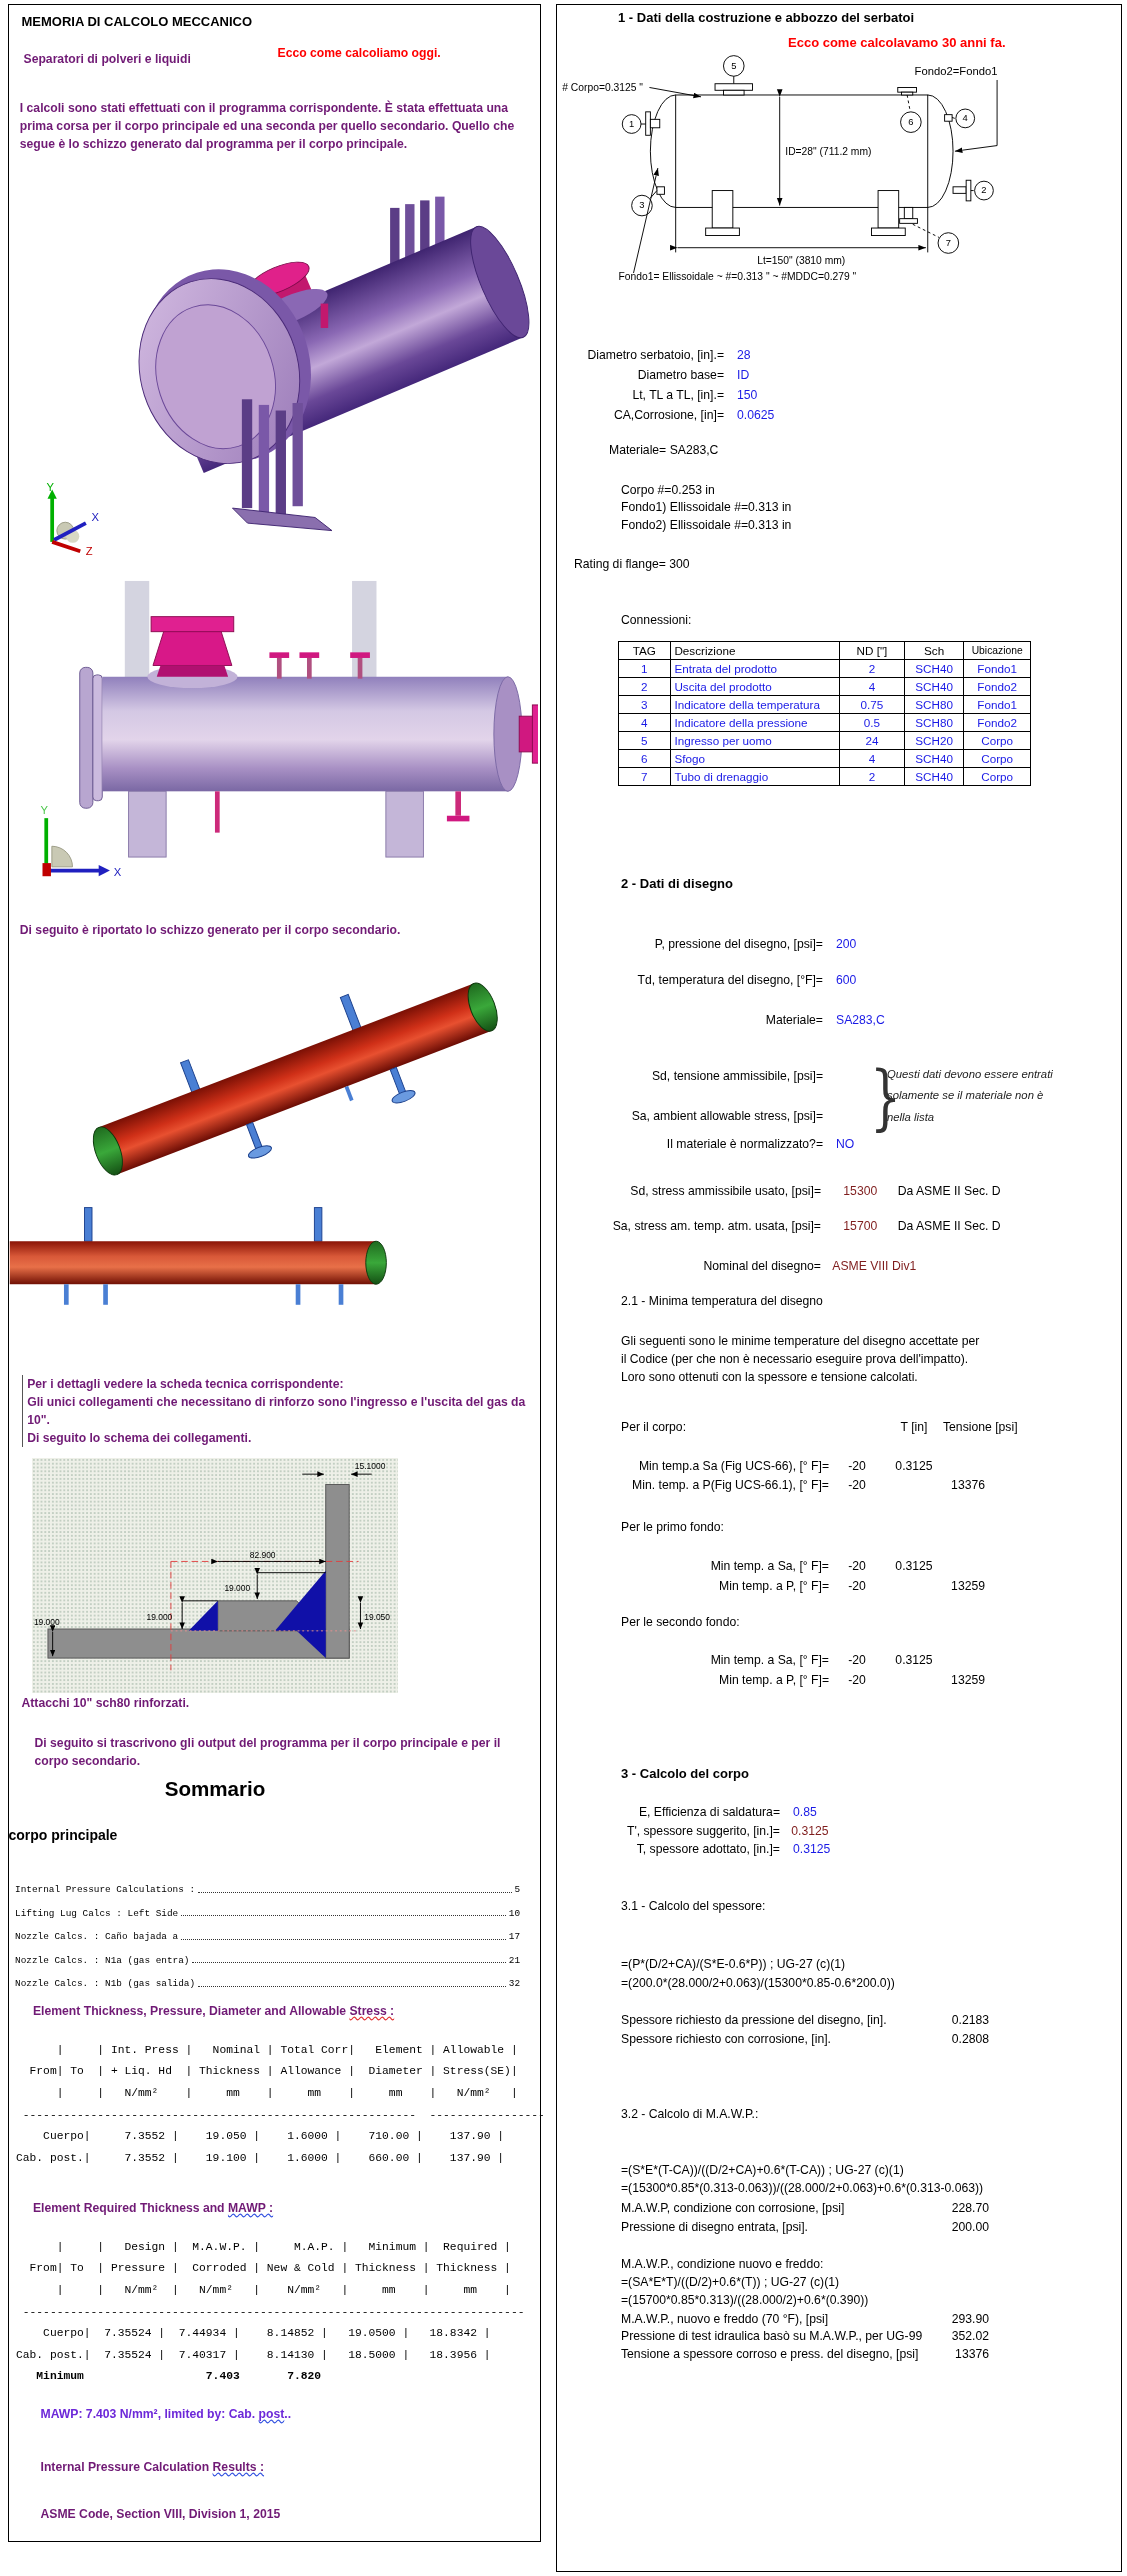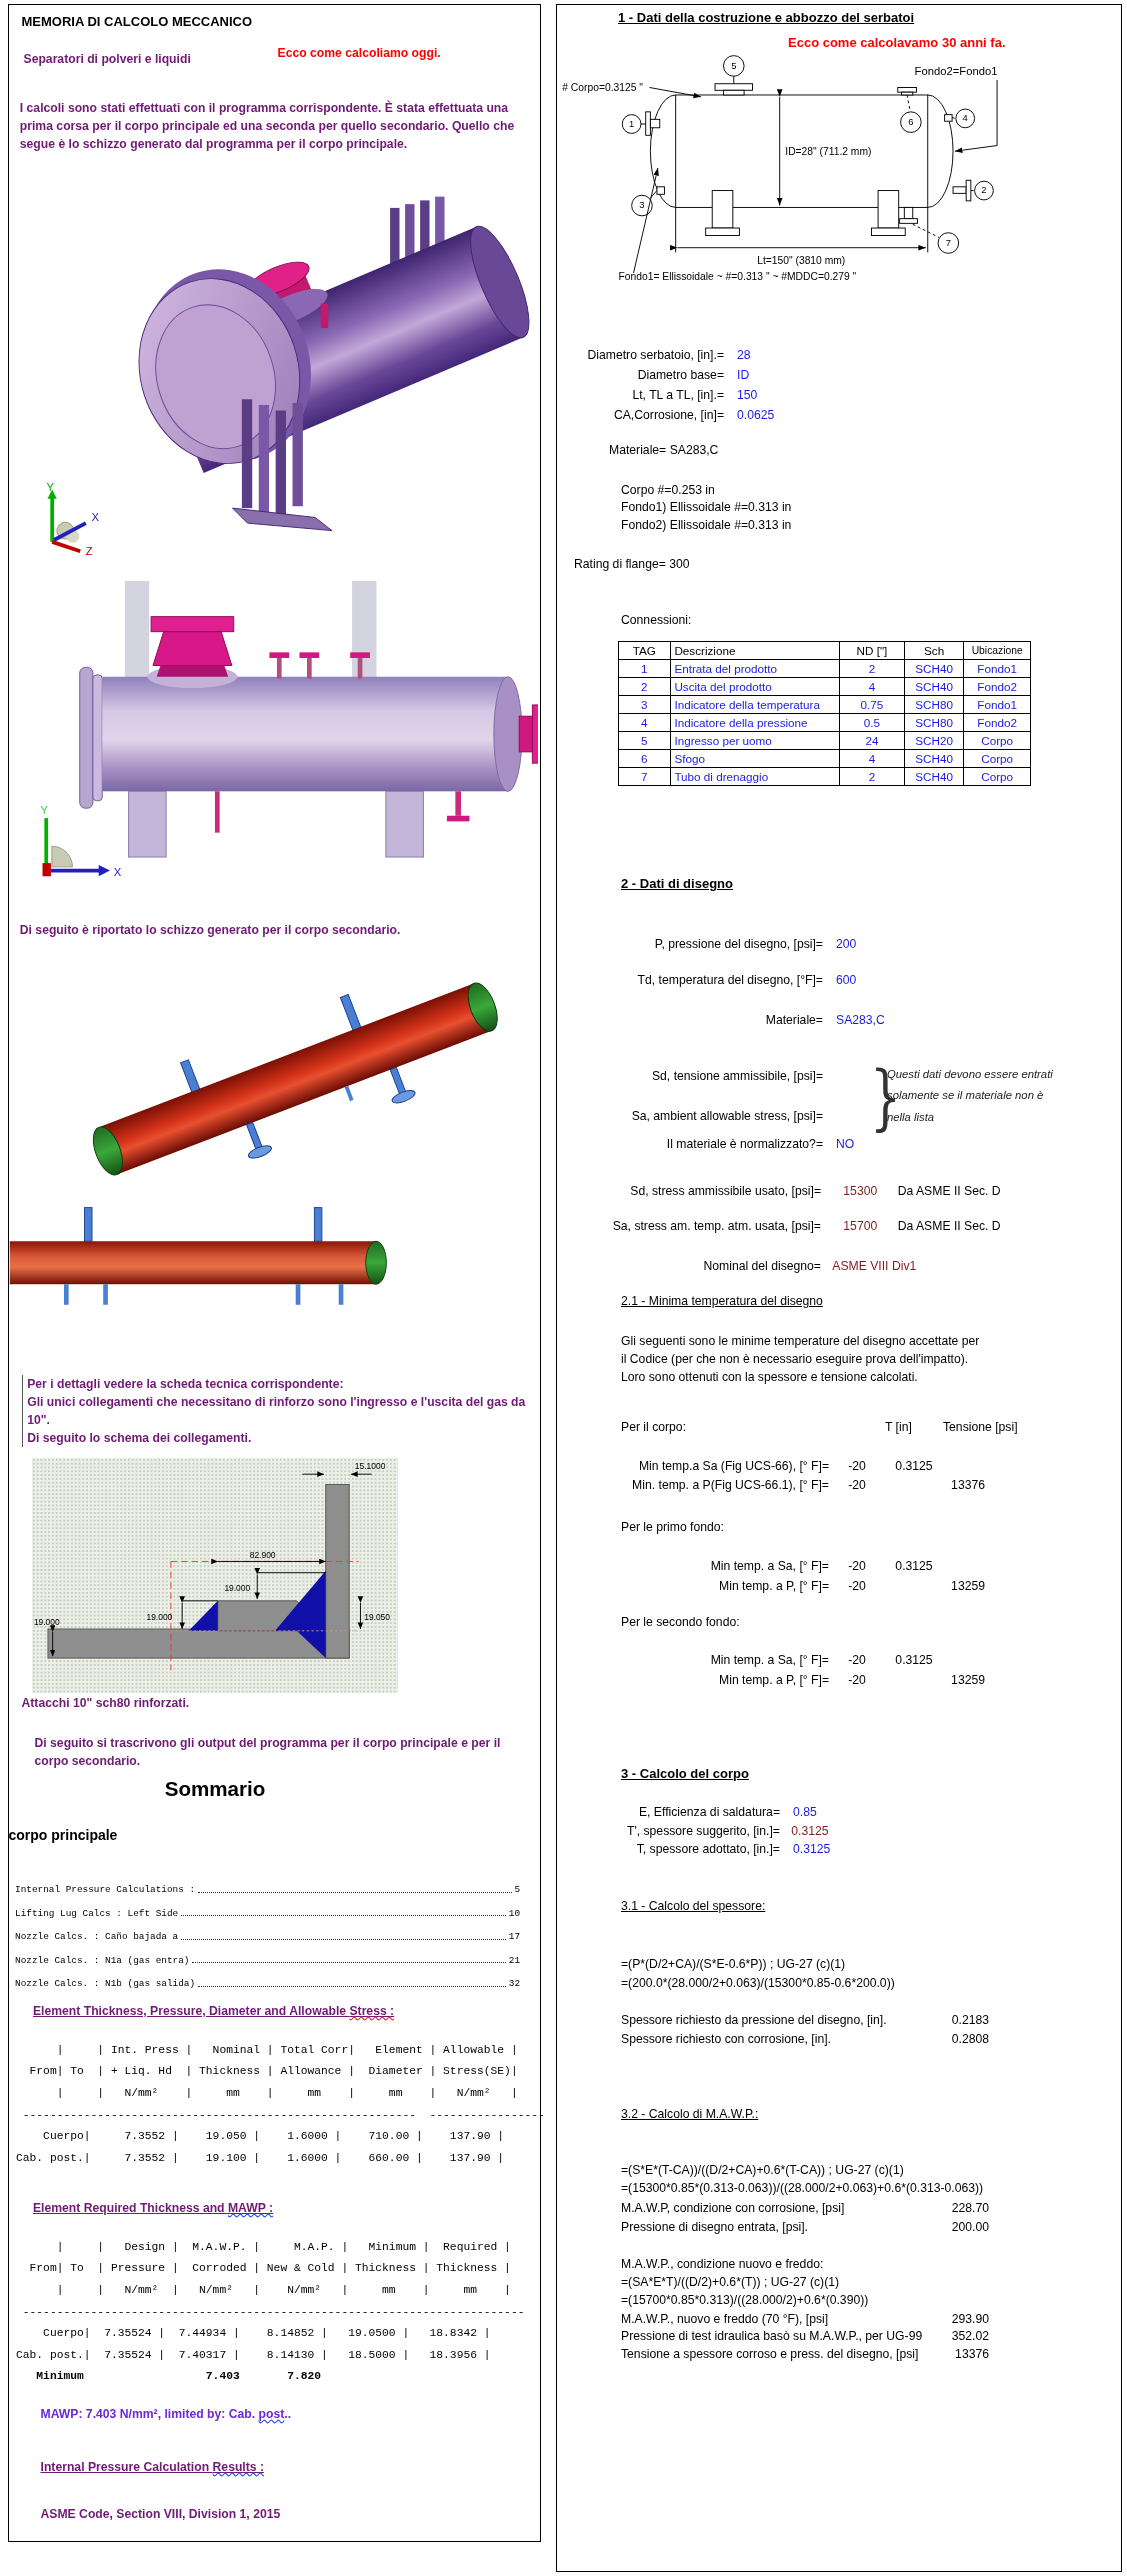--- a/index.html
+++ b/index.html
@@ -6,21 +6,21 @@
   body{width:1127px;height:2576px;position:relative;font-family:"Liberation Sans",sans-serif}
   .panel{position:absolute;background:#fff;border:1.9px solid #000}
   #left-page{left:7.5px;top:3.8px;width:531px;height:2536px}
   #right-page{left:556px;top:3.8px;width:564px;height:2566px}
   .al{position:absolute;white-space:nowrap}
   .f13{font-size:12.2px;color:#000}
   .fb13{font-size:12.2px;font-weight:bold;color:#701a75}
   .fb14{font-size:13px;font-weight:bold;color:#000}
   .red{color:#f00}
   .blue{color:#6d28d9}
-  .und{text-decoration:underline}
+  .und{}
   .wavy-red{text-decoration:underline wavy #e03030;text-decoration-skip-ink:none}
   .wavy-blue{text-decoration:underline wavy #3050e0;text-decoration-skip-ink:none}
   .wrap{white-space:normal}
   .mono{font-family:"Liberation Mono","DejaVu Sans Mono",monospace;font-size:11.3px;color:#000;white-space:pre}
   .mono10{font-family:"Liberation Mono","DejaVu Sans Mono",monospace;font-size:9.4px;color:#000;white-space:pre}
   .toc-line{display:flex;align-items:flex-end;width:505px}
   .toc-fill{flex:1;border-bottom:1.9px dotted #333;margin:0 2.8px 2.8px 2.8px;height:0.9px}
   
   .rrow .lbl{display:inline-block;text-align:right;vertical-align:top}
   .rrow .val{margin-left:13px;color:#1a1ae6}
@@ -497,21 +497,21 @@
   <div class="al rrow f13" style="left:0;top:1254px"><span class="lbl w281">Nominal del disegno=</span><span class="valk">ASME VIII Div1</span></div>
 
   <div class="al f13 und" style="left:64px;top:1289px">2.1 - Minima temperatura del disegno</div>
   <div class="al f13" style="left:64px;top:1327px;line-height:18px">
     <div>Gli seguenti sono le minime temperature del disegno accettate per</div>
     <div>il Codice (per che non è necessario eseguire prova dell'impatto).</div>
     <div>Loro sono ottenuti con la spessore e tensione calcolati.</div>
   </div>
 
   <div class="al f13" style="left:64px;top:1415px">Per il corpo:</div>
-  <div class="al f13" style="left:328px;top:1415px"><span style="display:inline-block;width:58px;">T [in]</span><span style="display:inline-block;width:73px;text-align:right">Tensione [psi]</span></div>
+  <div class="al f13" style="left:328px;top:1415px"><span style="display:inline-block;width:58px;text-align:center">T [in]</span><span style="display:inline-block;width:73px;text-align:right">Tensione [psi]</span></div>
 
   <div class="al trow f13" style="left:0;top:1454px"><span class="lbl">Min temp.a Sa (Fig UCS-66), [° F]=</span><span class="c1">-20</span><span class="c2">0.3125</span><span class="c3"></span></div>
   <div class="al trow f13" style="left:0;top:1473px"><span class="lbl">Min. temp. a P(Fig UCS-66.1), [° F]=</span><span class="c1">-20</span><span class="c2"></span><span class="c3">13376</span></div>
 
   <div class="al f13" style="left:64px;top:1515px">Per le primo fondo:</div>
   <div class="al trow f13" style="left:0;top:1554px"><span class="lbl">Min temp. a Sa, [° F]=</span><span class="c1">-20</span><span class="c2">0.3125</span><span class="c3"></span></div>
   <div class="al trow f13" style="left:0;top:1574px"><span class="lbl">Min temp. a P, [° F]=</span><span class="c1">-20</span><span class="c2"></span><span class="c3">13259</span></div>
 
   <div class="al f13" style="left:64px;top:1610px">Per le secondo fondo:</div>
   <div class="al trow f13" style="left:0;top:1648px"><span class="lbl">Min temp. a Sa, [° F]=</span><span class="c1">-20</span><span class="c2">0.3125</span><span class="c3"></span></div>

